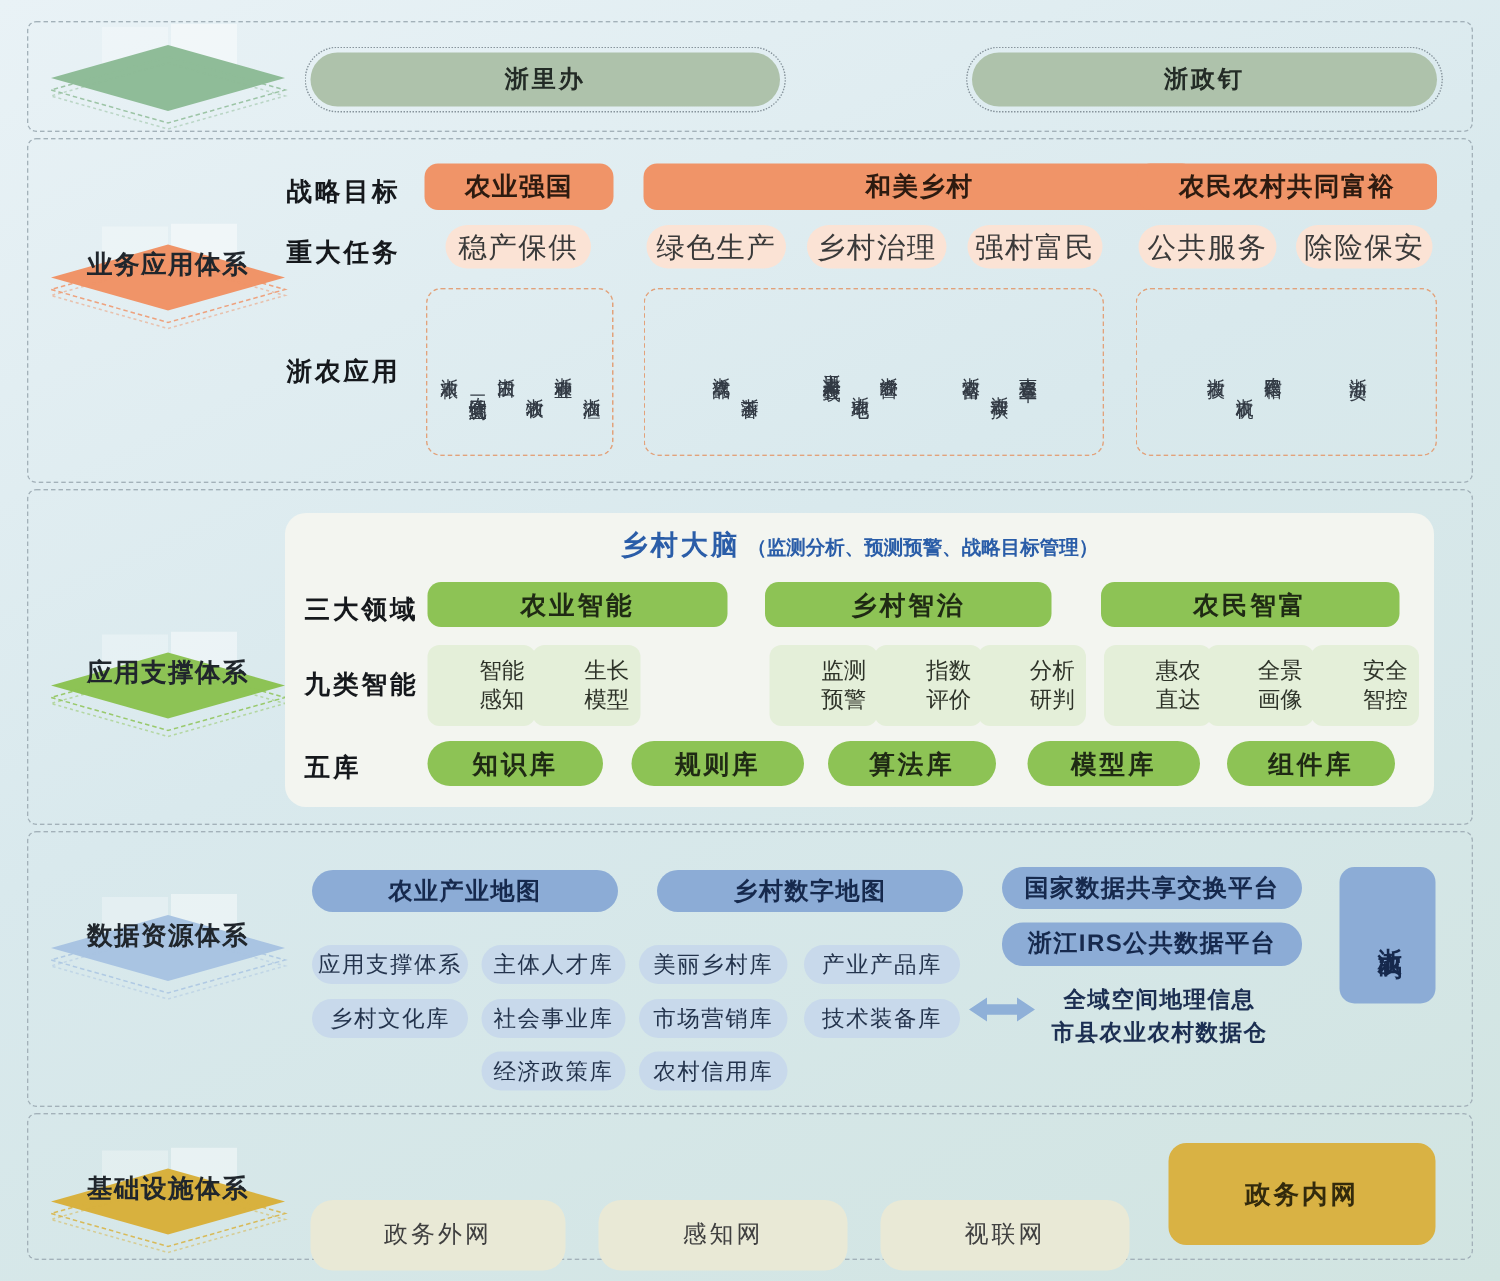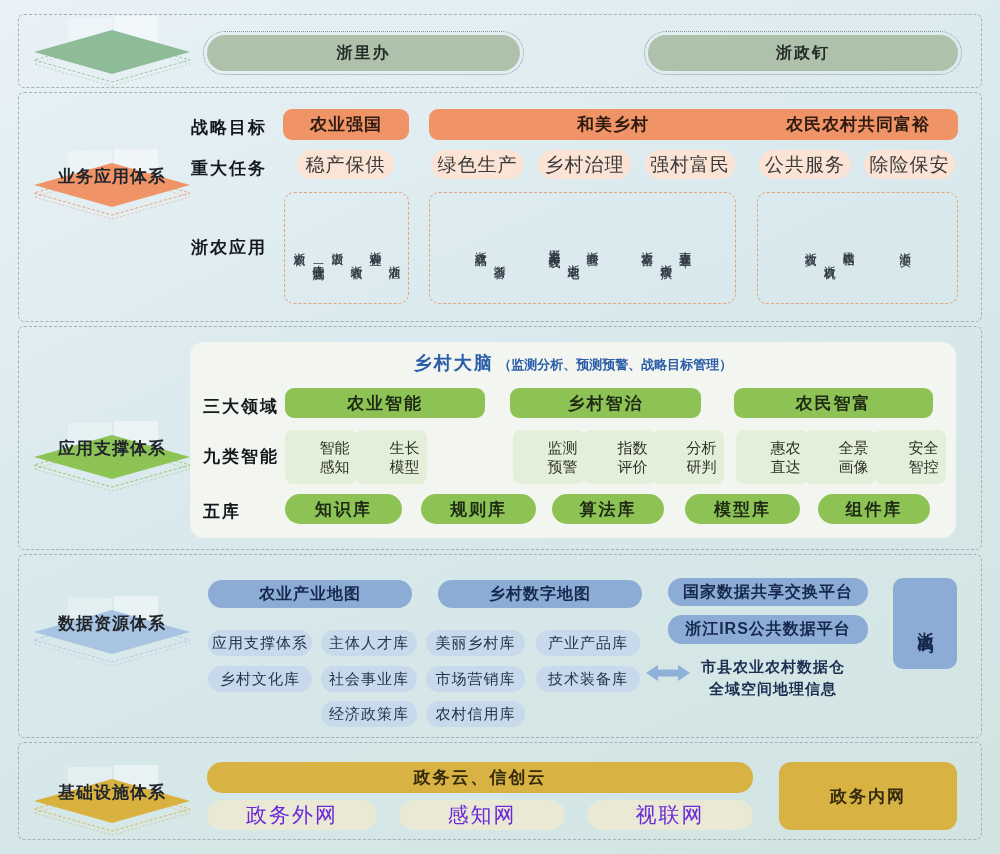--- a/index.html
+++ b/index.html
@@ -71,23 +71,23 @@
   .zcode .vtxt{writing-mode:vertical-rl;text-orientation:upright;font-size:16px;
     font-weight:700;color:#16294d;letter-spacing:3px;}
   .geotext{position:absolute;left:668px;top:656px;width:210px;text-align:center;
     font-size:15px;font-weight:700;color:#1c2f52;line-height:22px;letter-spacing:1px;}
   .arrow{position:absolute;left:645px;top:663px;}
 
   
   .bar-gold{position:absolute;background:#d9b244;border-radius:15px;
     display:flex;align-items:center;justify-content:center;
     font-size:17px;font-weight:700;color:#332a0c;letter-spacing:2px;}
-  .pill-olive{position:absolute;height:30px;background:#e9e9d6;border-radius:15px;
-    display:flex;align-items:center;justify-content:center;
-    font-size:21px;color:#6d28d9;letter-spacing:2px;}
+  .pill-olive{position:absolute;height:47px;background:#e9e9d6;border-radius:15px;
+    display:flex;align-items:center;justify-content:center;
+    font-size:16px;color:#404040;letter-spacing:2px;}
   .box-gold{position:absolute;left:779px;top:762px;width:178px;height:68px;background:#d9b244;
     border-radius:12px;display:flex;align-items:center;justify-content:center;
     font-size:17px;font-weight:700;color:#332a0c;letter-spacing:2px;}
 </style>
 </head>
 <body>
 
 <div class="canvas">
 
   <div class="sec" style="top:14px;height:72px;"></div>
@@ -269,23 +269,22 @@
   <div class="pill-lightblue" style="left:536px;top:666px;width:104px;">技术装备库</div>
   <div class="pill-lightblue" style="left:321px;top:701px;width:96px;">经济政策库</div>
   <div class="pill-lightblue" style="left:426px;top:701px;width:99px;">农村信用库</div>
 
   <div class="arrow">
     <svg width="46" height="20" viewBox="0 0 46 20">
       <polygon points="1,10 13,2 13,6.5 33,6.5 33,2 45,10 33,18 33,13.5 13,13.5 13,18" fill="#8fb0d8"></polygon>
     </svg>
   </div>
   <div class="geotext">
+    <div>全域空间地理信息</div>
     <div>市县农业农村数据仓</div>
-    <div>全域空间地理信息</div>
-  </div>
-
-  <div class="bar-gold" style="left:207px;top:762px;width:546px;height:31px;">政务云、信创云</div>
+  </div>
+
   <div class="pill-olive" style="left:207px;top:800px;width:170px;">政务外网</div>
   <div class="pill-olive" style="left:399px;top:800px;width:166px;">感知网</div>
   <div class="pill-olive" style="left:587px;top:800px;width:166px;">视联网</div>
   <div class="box-gold">政务内网</div>
 
 </div>
 
 </body></html>

